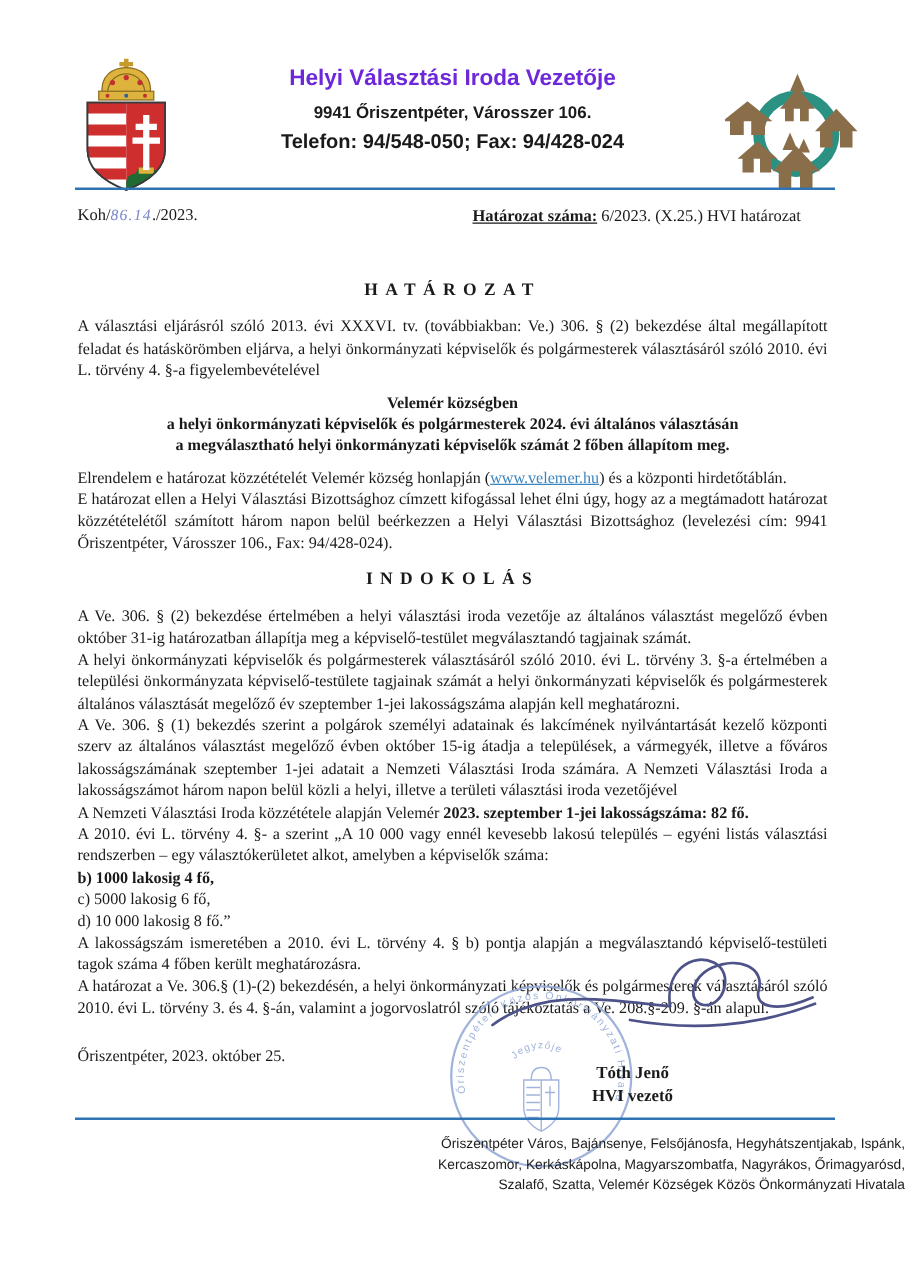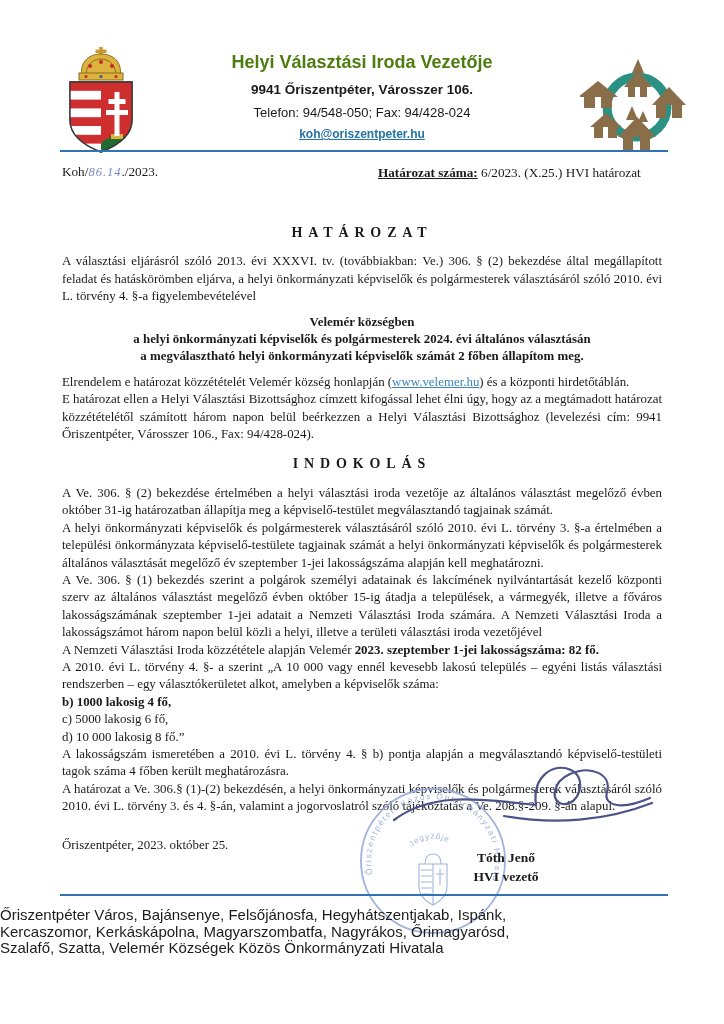--- a/index.html
+++ b/index.html
@@ -4,23 +4,23 @@
 <style>
   html,body { margin:0; padding:0; background:#e8e8e8; }
   .page {
     position:relative; width:724px; height:1024px; margin:0 auto;
     background:#ffffff; overflow:hidden;
     font-family:"Liberation Serif", serif; color:#1a1a1a;
   }
   
   .header-center { position:absolute; top:52px; left:162px; width:400px; text-align:center;
     font-family:"Liberation Sans", sans-serif; }
-  .doc-title   { font-size:18px; font-weight:bold; color:#4d7c0f; }
+  .doc-title   { font-size:18px; font-weight:bold; color:#6d28d9; }
   .doc-address { font-size:13.5px; font-weight:bold; margin-top:9px; }
-  .doc-phone   { font-size:13px; font-weight:normal; margin-top:8px; }
+  .doc-phone   { font-size:16px; font-weight:bold; margin-top:8px; }
   .doc-email   { display:inline-block; font-size:12px; font-weight:bold; margin-top:7px;
     color:#2473a6; text-decoration:underline; cursor:pointer; }
   .coa  { position:absolute; left:62px; top:46px; }
   .logo { position:absolute; left:580px; top:56px; }
   .rule { position:absolute; left:60px; width:608px; height:2px; background:#2e74b5; }
   .rule-top { top:150px; }
   .rule-bottom { top:894px; }
   
   .ref { position:absolute; left:62px; top:164px; font-size:13.2px; }
   .hand { font-style:italic; color:#7b86c9; font-size:12.5px; letter-spacing:1px; }
@@ -37,22 +37,22 @@
   .cb-wrap { margin:8px 0; }
   .link { color:#3c86c0; text-decoration:underline; cursor:pointer; }
   .list-item:first-child { font-weight:bold; }
   .date-line { margin-top:21px; }
   
   .stamp { position:absolute; left:350px; top:778px; opacity:0.9; }
   .signature { position:absolute; left:386px; top:758px; }
   .signer { position:absolute; left:428px; top:848px; width:156px; text-align:center;
     font-weight:bold; font-size:13.5px; line-height:19px; }
   
-  .footer { position:absolute; top:907px; left:0; width:100%; text-align:left;
-    font-family:"Liberation Sans", sans-serif; font-size:15px; line-height:16.5px; color:#1c1c1c; }
+  .footer { position:absolute; top:907px; left:0; width:100%; text-align:right;
+    font-family:"Liberation Sans", sans-serif; font-size:11px; line-height:16.5px; color:#1c1c1c; }
 </style>
 </head>
 <body>
 
 <div class="page">
 
   <div class="coa">
     <svg width="78" height="110" viewBox="0 0 78 110">
       <rect x="37.2" y="1" width="3.6" height="9" fill="#c79a2d"></rect>
       <rect x="33.5" y="3.6" width="11" height="3.4" fill="#c79a2d"></rect>
@@ -114,21 +114,20 @@
         <rect x="14" y="69" width="9" height="13"></rect>
         <rect x="28" y="69" width="9" height="13"></rect>
       </g>
     </svg>
   </div>
 
   <div class="header-center">
     <div class="doc-title">Helyi Választási Iroda Vezetője</div>
     <div class="doc-address">9941 Őriszentpéter, Városszer 106.</div>
     <div class="doc-phone">Telefon: 94/548-050; Fax: 94/428-024</div>
-    <div><span class="doc-email">koh@oriszentpeter.hu</span></div>
   </div>
 
   <div class="rule rule-top"></div>
 
   <div class="ref"><span>Koh/</span><span class="hand">86.14</span><span>./2023.</span></div>
 
   <div class="subject">
     <div><span class="bu">Határozat száma:</span> <span>6/2023. (X.25.) HVI határozat</span></div>
   </div>
 

